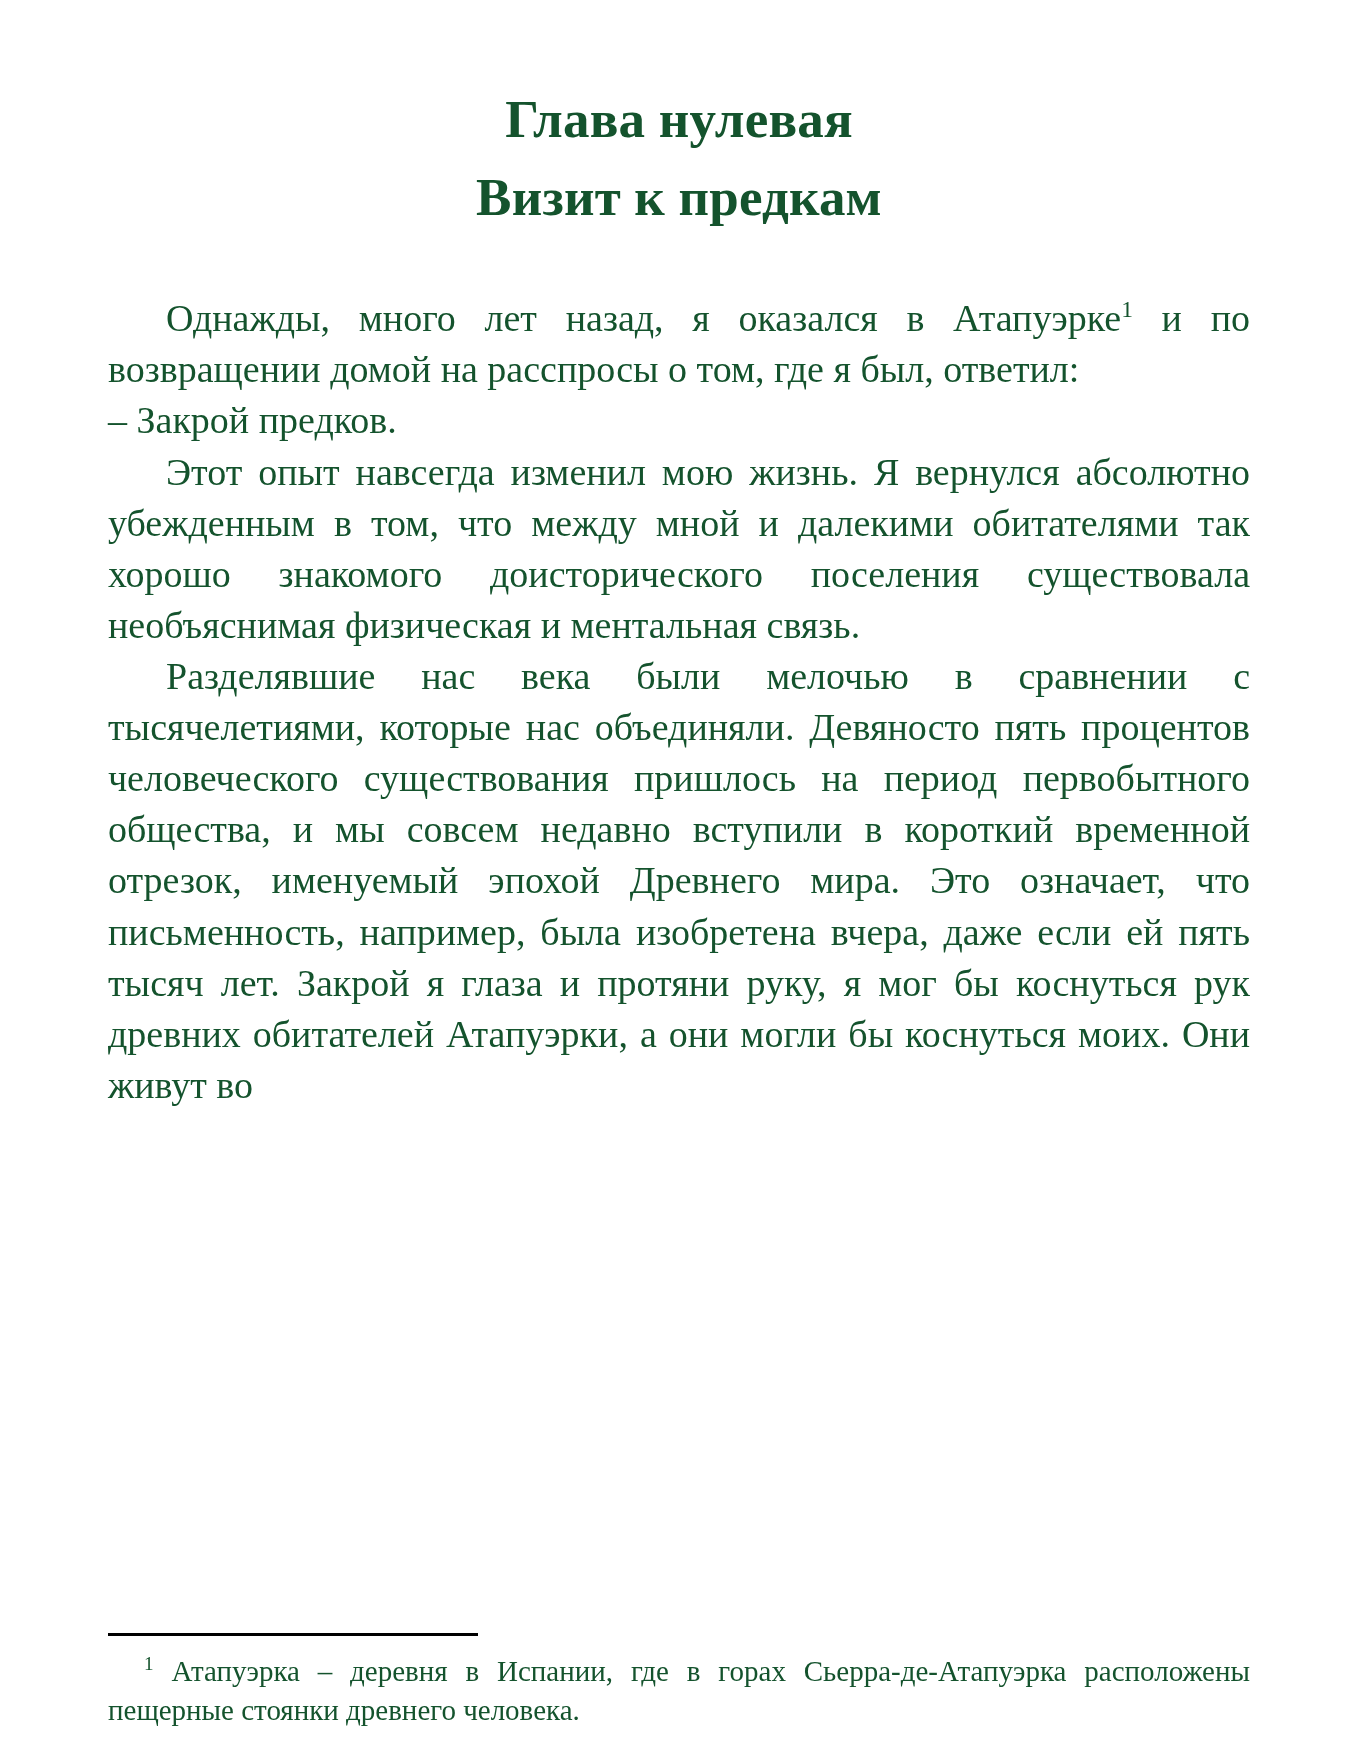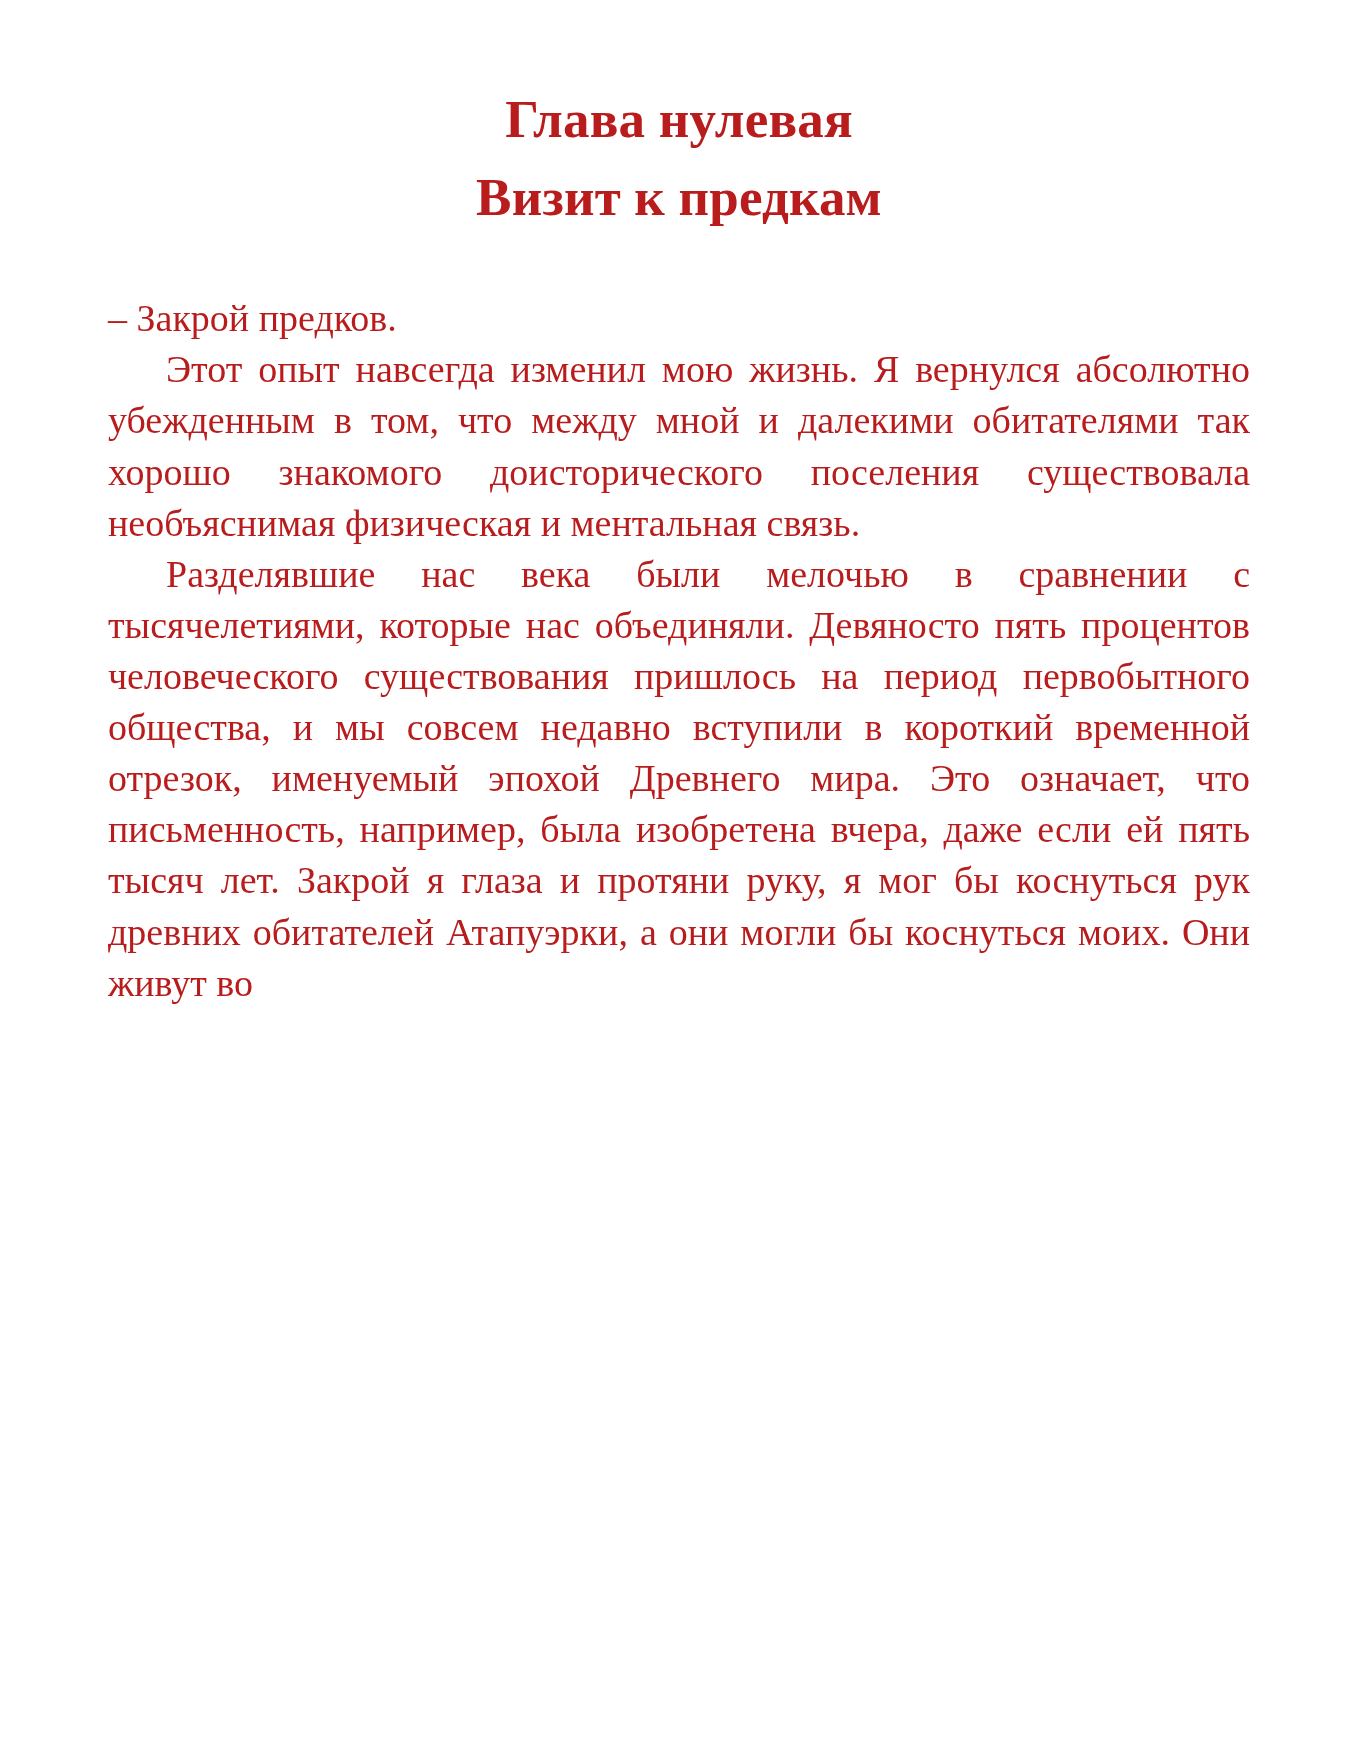--- a/index.html
+++ b/index.html
@@ -8,21 +8,21 @@
     background: #ffffff;
   }
   .page {
     width: 1358px;
     height: 1748px;
     box-sizing: border-box;
     background: #ffffff;
     position: relative;
     padding: 88px 108px 0 108px;
     font-family: "Liberation Serif", "DejaVu Serif", serif;
-    color: #b91c1c;
+    color: #14532d;
     overflow: hidden;
   }
   .chapter-heading {
     text-align: center;
     font-weight: bold;
     font-size: 53px;
     line-height: 1.20;
     letter-spacing: 0.2px;
     margin: 0 0 64px 0;
   }
@@ -77,22 +77,27 @@
 </head>
 <body>
 
 <div class="page">
 
   <h1 class="chapter-heading">
     <span class="line line-1">Глава нулевая</span>
     <span class="line line-2">Визит к предкам</span>
   </h1>
 
+  <p class="body-par"><span>Однажды, много лет назад, я оказался в Атапуэрке</span><sup class="footnote-ref">1</sup><span> и по возвращении домой на расспросы о том, где я был, ответил:</span></p>
 
   <p class="body-par no-indent">– Закрой предков.</p>
 
   <p class="body-par">Этот опыт навсегда изменил мою жизнь. Я вернулся абсолютно убежденным в том, что между мной и далекими обитателями так хорошо знакомого доисторического поселения существовала необъяснимая физическая и ментальная связь.</p>
 
 
   <p class="body-par">Разделявшие нас века были мелочью в сравнении с тысячелетиями, которые нас объединяли. Девяносто пять процентов человеческого существования пришлось на период первобытного общества, и мы совсем недавно вступили в короткий временной отрезок, именуемый эпохой Древнего мира. Это означает, что письменность, например, была изобретена вчера, даже если ей пять тысяч лет. Закрой я глаза и протяни руку, я мог бы коснуться рук древних обитателей Атапуэрки, а они могли бы коснуться моих. Они живут во</p>
 
+  <div class="footnote-zone">
+    <div class="footnote-rule"></div>
+    <p class="footnote-text"><sup>1</sup><span> Атапуэрка – деревня в Испании, где в горах Сьерра-де-Атапуэрка расположены пещерные стоянки древнего человека.</span></p>
+  </div>
 
 </div>
 
 </body></html>

